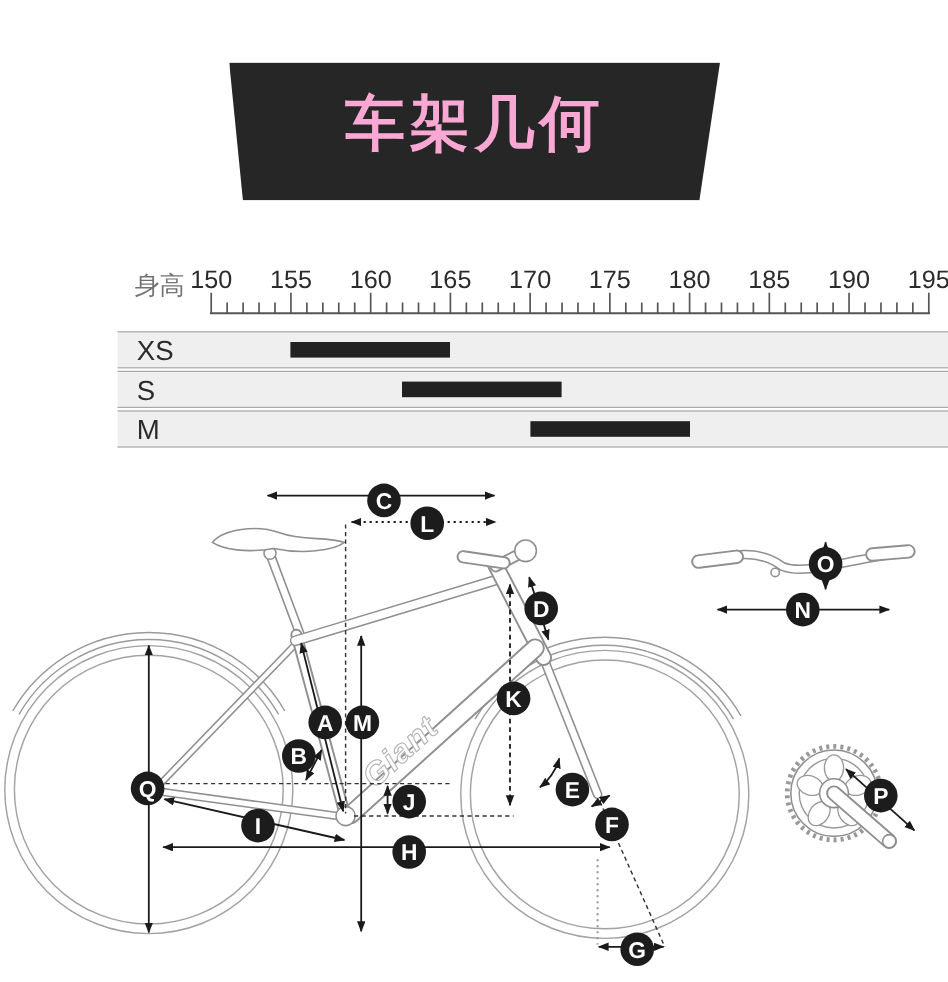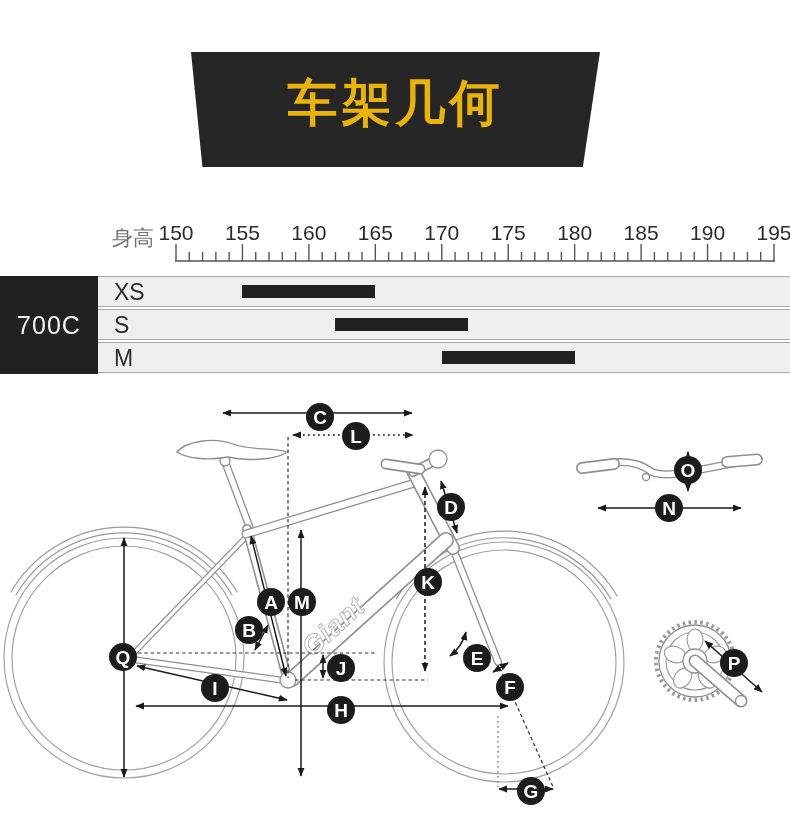--- a/index.html
+++ b/index.html
@@ -2,21 +2,21 @@
 <html><head>
 <meta charset="utf-8">
 <style>
   html,body{margin:0;padding:0;background:#ffffff;}
   #page{position:relative;width:790px;height:818px;background:#ffffff;overflow:hidden;
         font-family:"Liberation Sans","DejaVu Sans",sans-serif;}
   
   .banner{position:absolute;left:191px;top:52px;width:409px;height:115px;background:#262626;
           clip-path:polygon(0% 0%,100% 0%,95.8% 100%,2.8% 100%);
           display:flex;align-items:center;justify-content:center;}
-  .banner h1{margin:4px 0 16px 0;color:#eab308;font-size:50px;font-weight:bold;letter-spacing:4px;}
+  .banner h1{margin:4px 0 16px 0;color:#f9a8d4;font-size:50px;font-weight:bold;letter-spacing:4px;}
   
   #height-axis-label{position:absolute;left:112px;top:224px;font-size:21px;color:#737373;}
   #ruler-svg{position:absolute;left:0;top:220px;}
   .tick{stroke:#555;stroke-width:1.4;}
   .ruler-base{stroke:#555;stroke-width:1.6;}
   .tick-label{font-size:21px;fill:#2b2b2b;text-anchor:middle;}
   
   #size-rows{position:absolute;left:0;top:276px;width:790px;height:98px;}
   .size-row{position:absolute;left:98px;right:0;height:29px;background:#efefef;
             border-top:1px solid #a8a8a8;border-bottom:1px solid #a8a8a8;}
@@ -117,23 +117,20 @@
       </div>
       <div class="size-row" style="top: 33px;">
         <span class="lbl">S</span>
         <div class="range-bar" style="left: 237.467px; width: 132.889px;"></div>
       </div>
       <div class="size-row" style="top: 66px;">
         <span class="lbl">M</span>
         <div class="range-bar" style="left: 343.778px; width: 132.889px;"></div>
       </div>
     </div>
-  <div id="wheel-box">
-    <span>700C</span>
-  </div>
 
   <svg id="bike-svg" width="790" height="428" viewBox="0 390 790 428">
     <defs>
       <marker id="ah" markerWidth="10" markerHeight="8" refX="8.2" refY="3.5" orient="auto-start-reverse" markerUnits="userSpaceOnUse">
         <path d="M0,0 L9,3.5 L0,7 Z" fill="#1a1a1a"></path>
       </marker>
     </defs>
 
     <g>
       <circle class="wheel" cx="124" cy="658" r="120"></circle>

